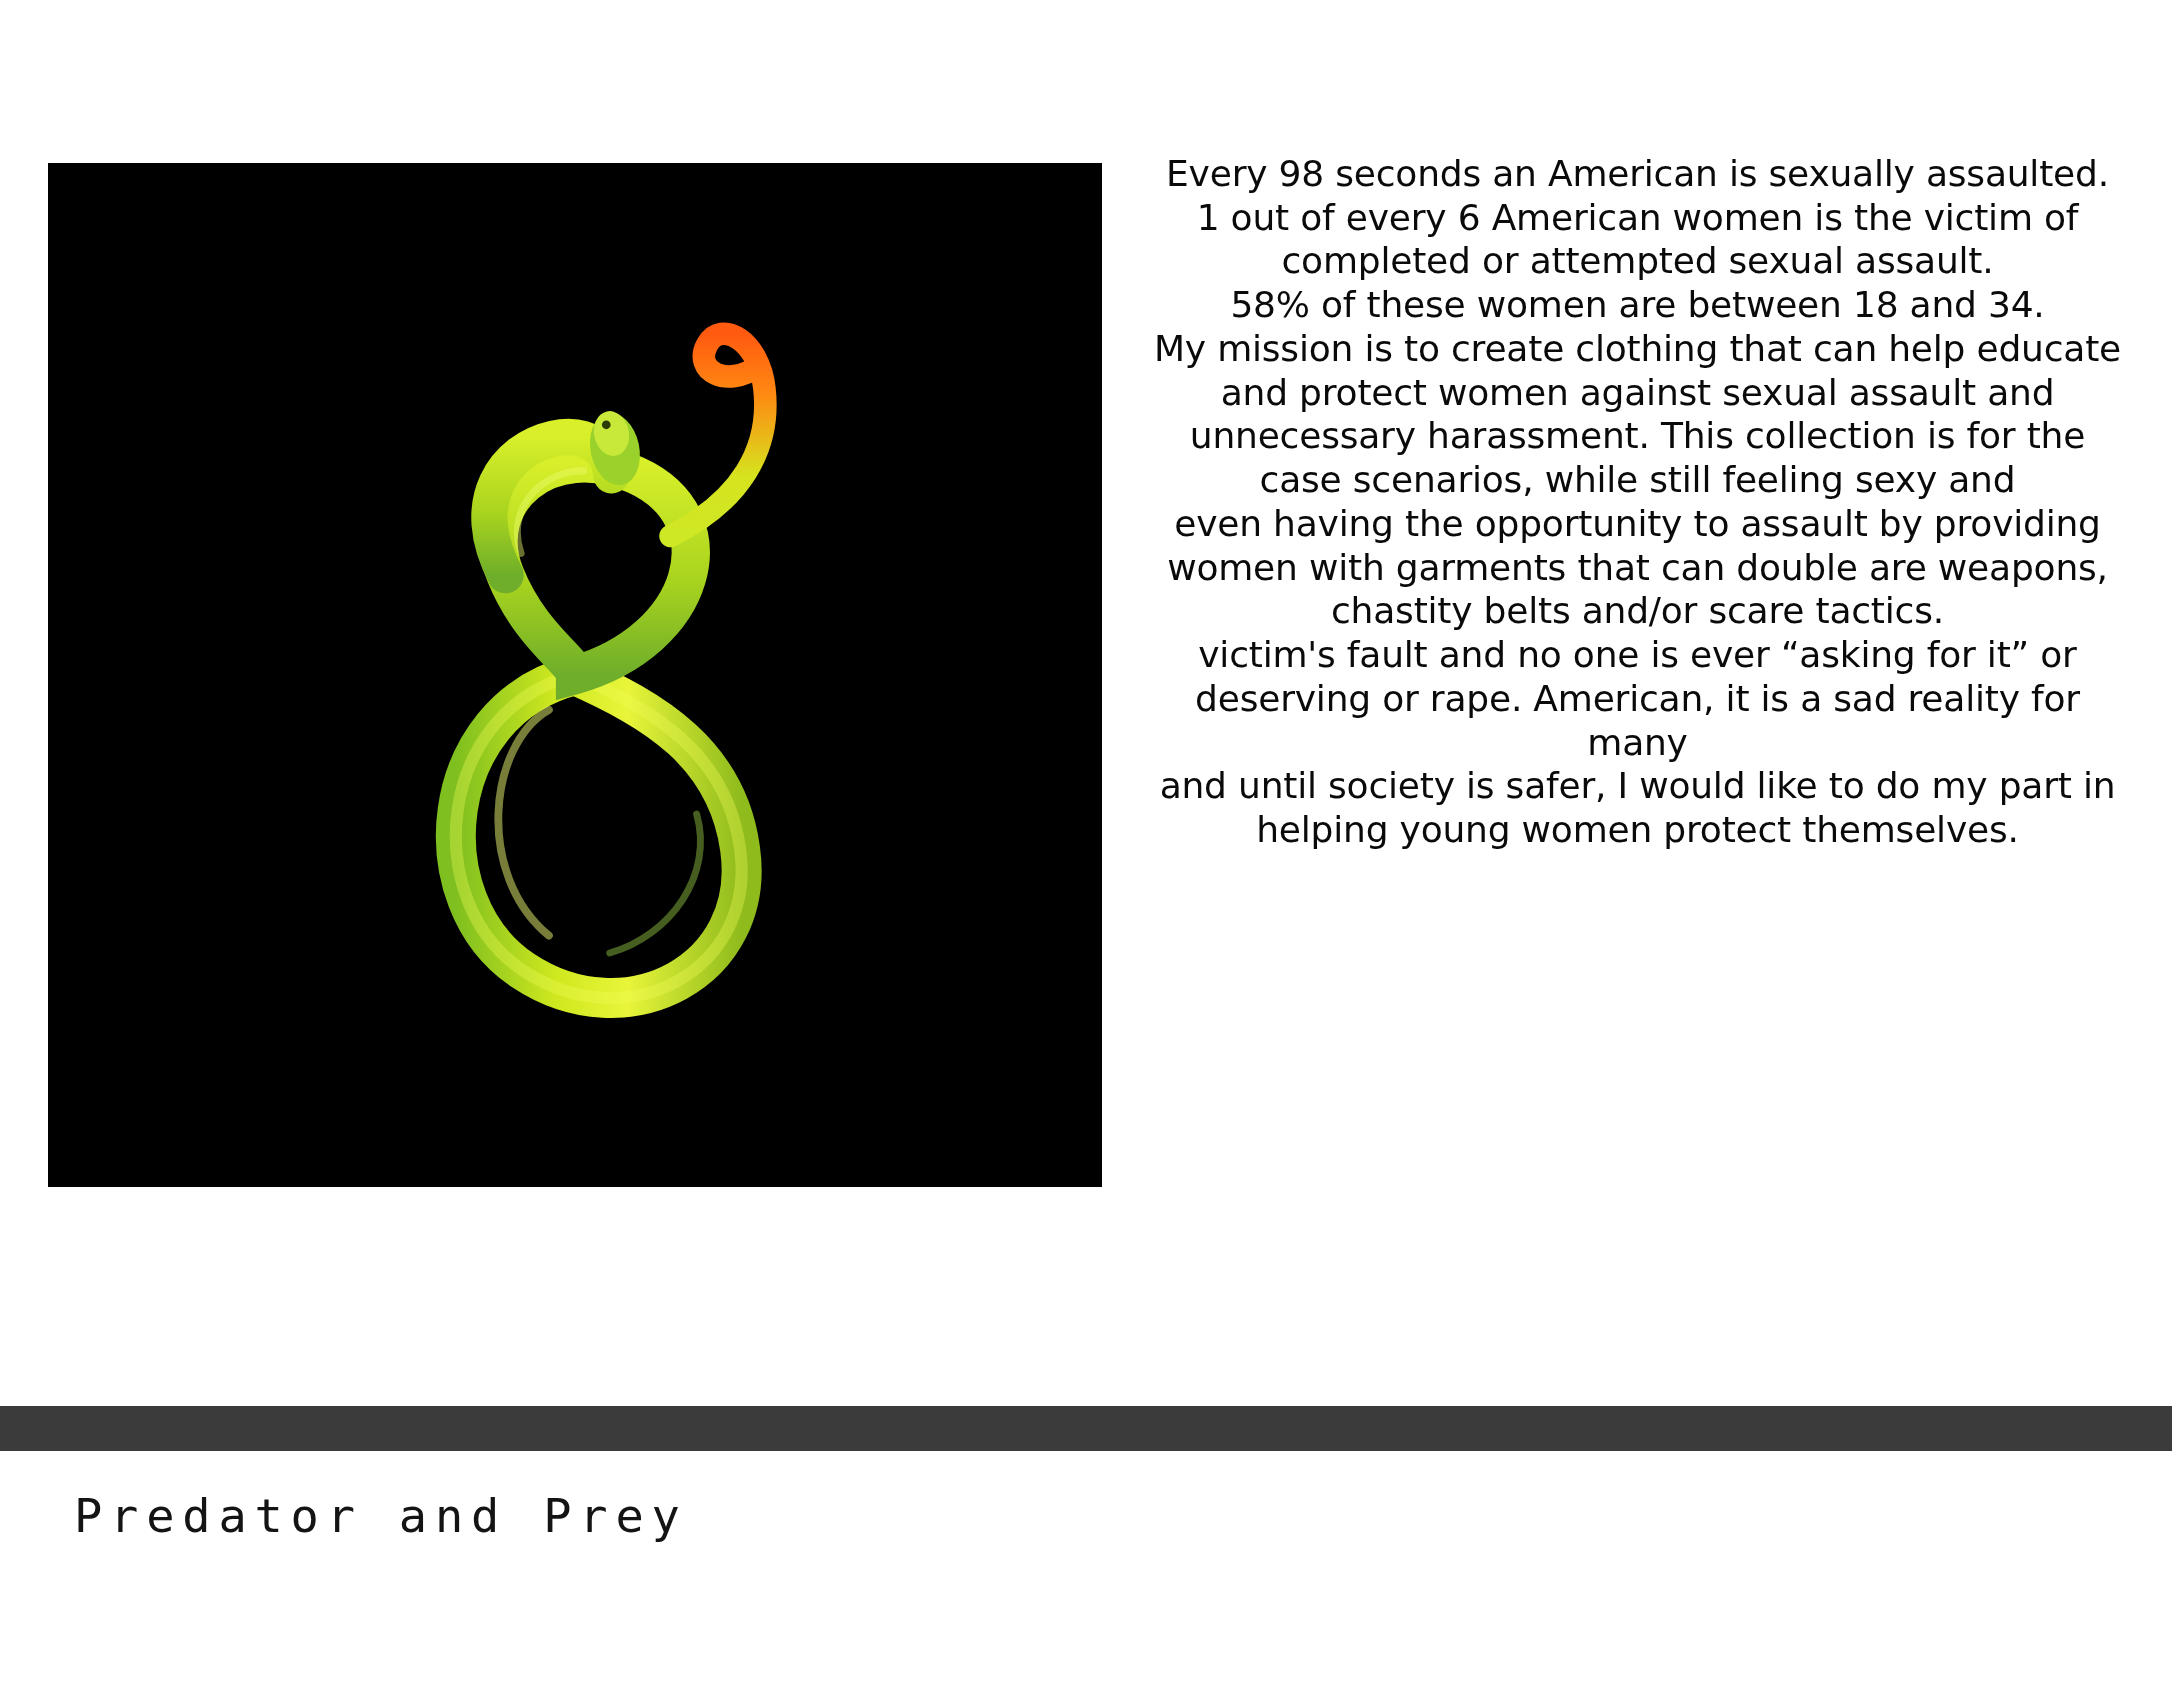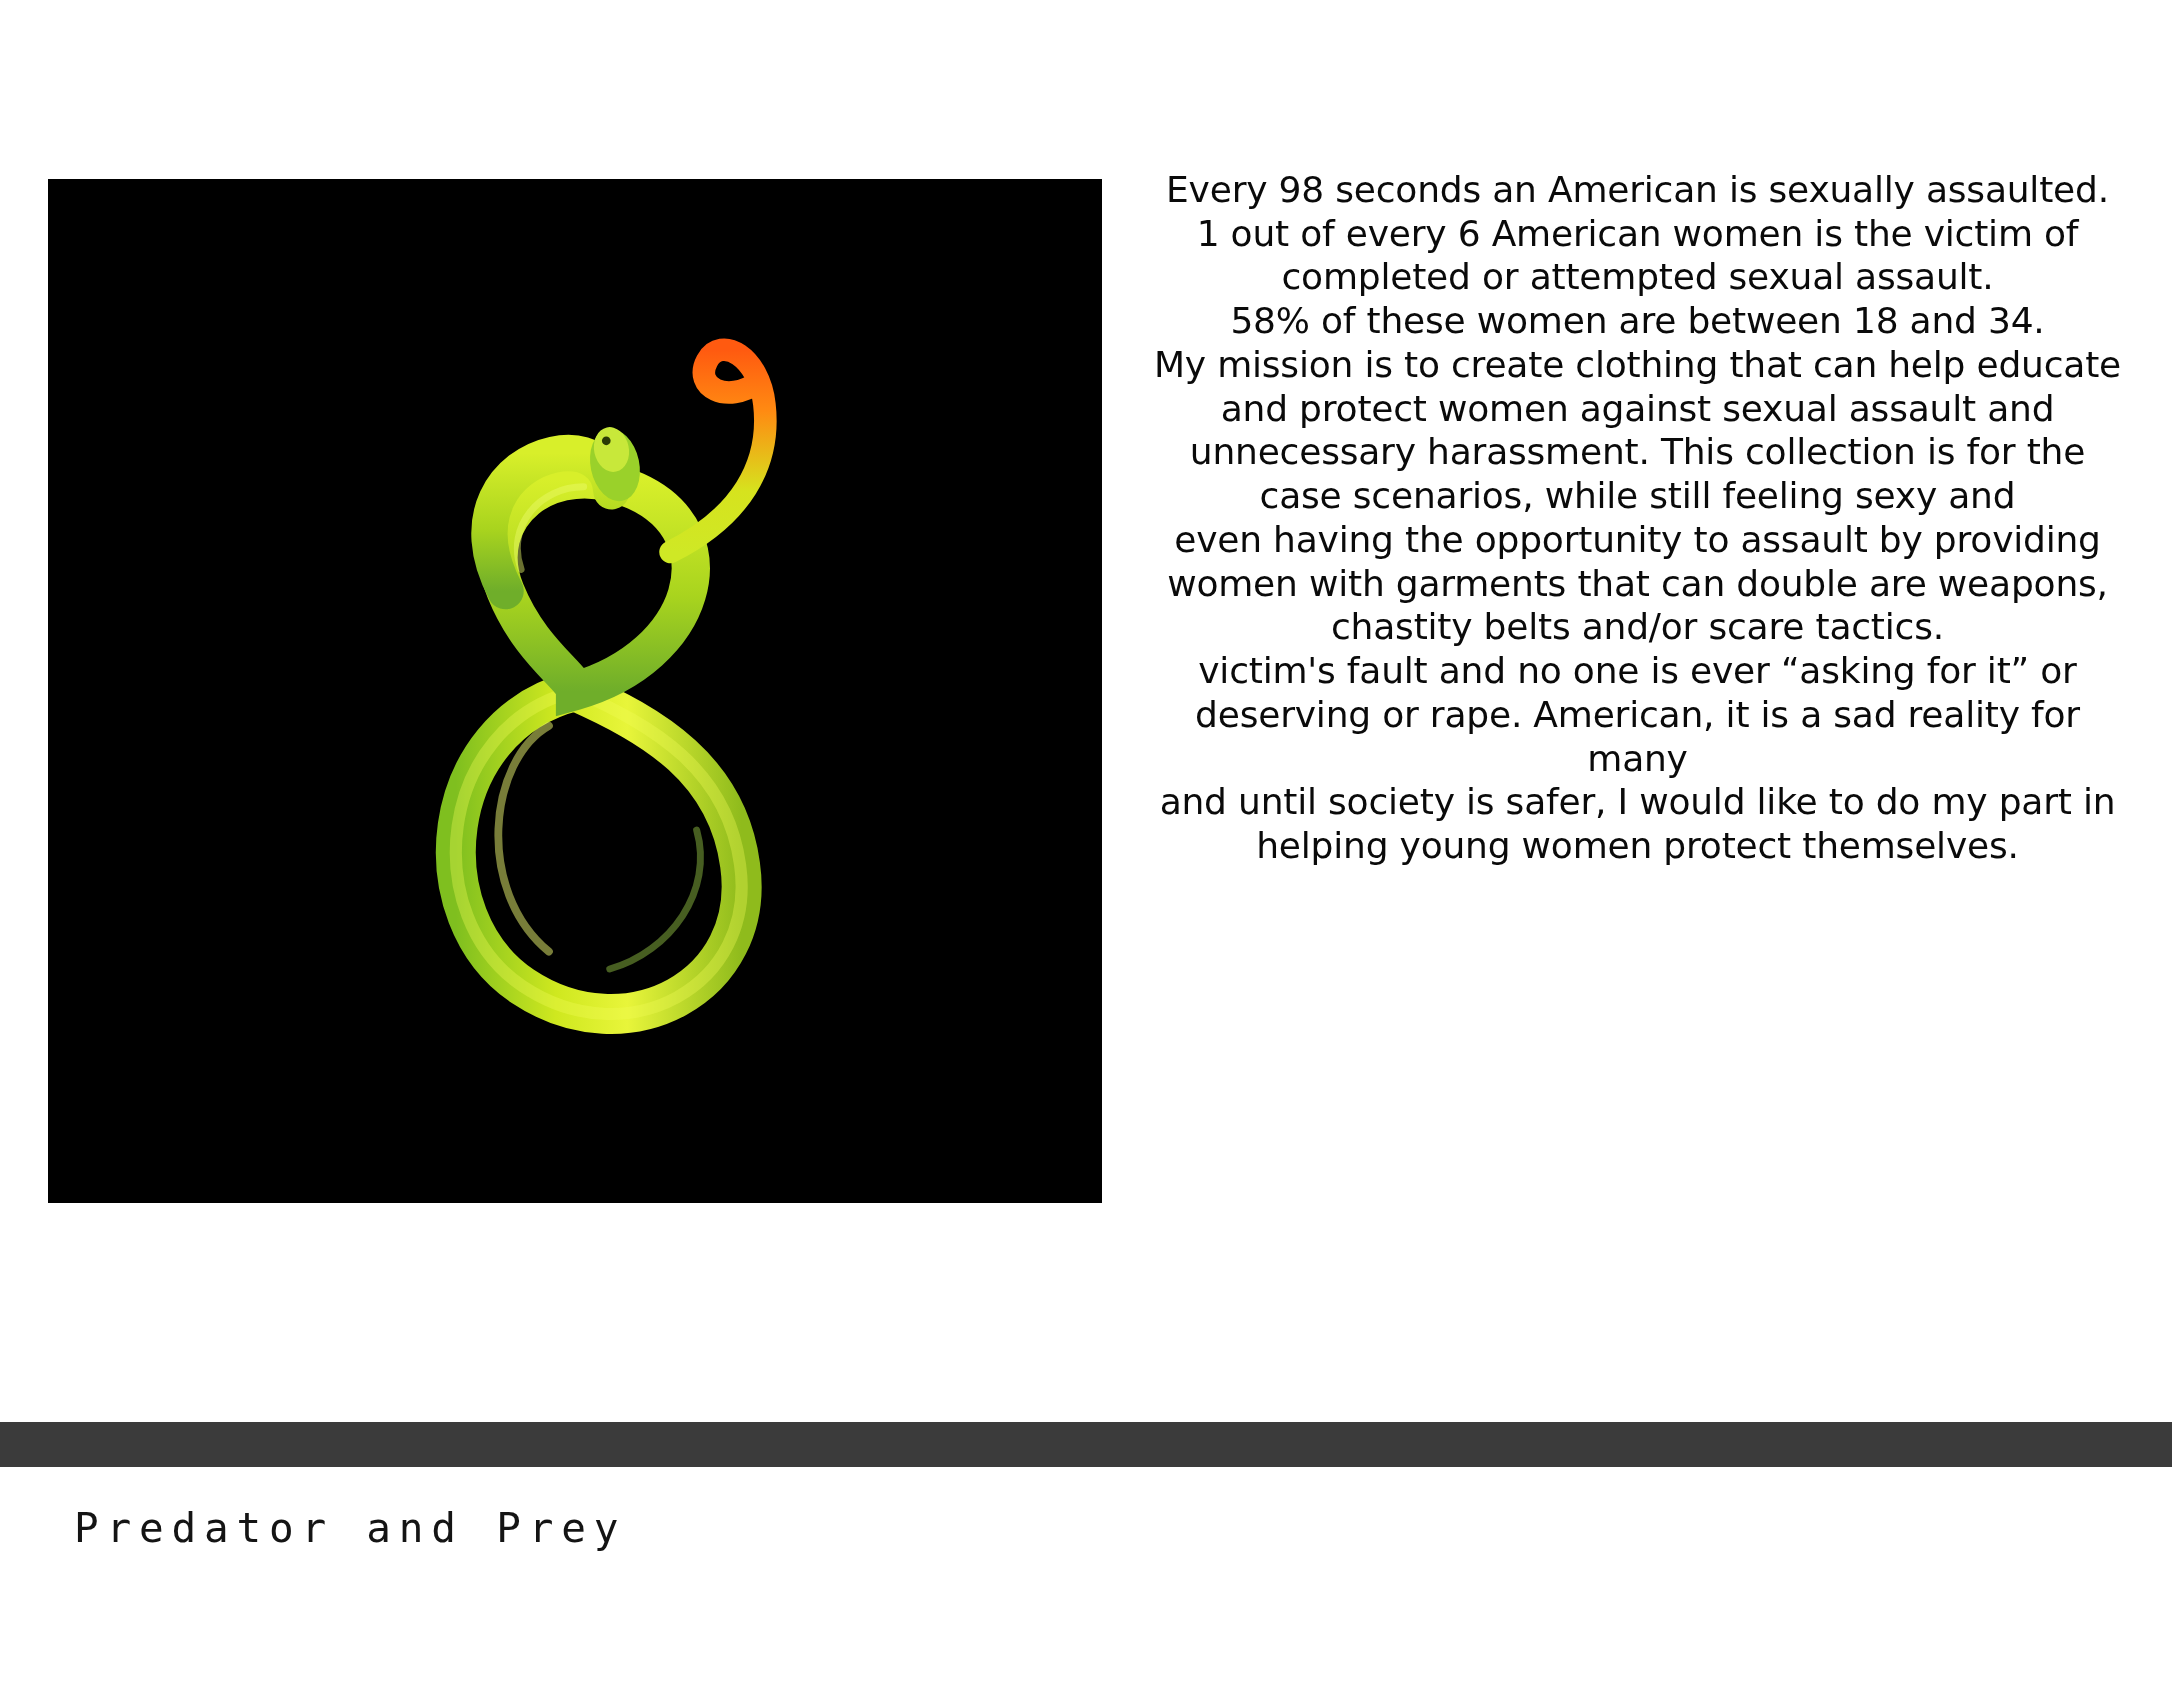--- a/index.html
+++ b/index.html
@@ -12,21 +12,21 @@
     height: 1707px;
     position: relative;
     font-family: "Liberation Sans", sans-serif;
     overflow: hidden;
   }
 
   
   .slide {
     position: absolute;
     left: 0;
-    top: 16px;
+    top: 0;
     width: 2173px;
     height: 1256px;
     background: #ffffff;
   }
 
   
   .image-panel {
     position: absolute;
     left: 48px;
     top: 163px;
@@ -78,21 +78,21 @@
     top: 1406px;
     width: 2173px;
     height: 45px;
     background: #3b3b3b;
   }
   .footer-title {
     position: absolute;
     left: 74px;
     top: 1488px;
     font-family: "DejaVu Sans Mono", monospace;
-    font-size: 41px;
+    font-size: 47px;
     letter-spacing: 7.8px;
     color: #141414;
     white-space: nowrap;
   }
 </style>
 </head>
 <body>
 
 <div class="slide">
 

